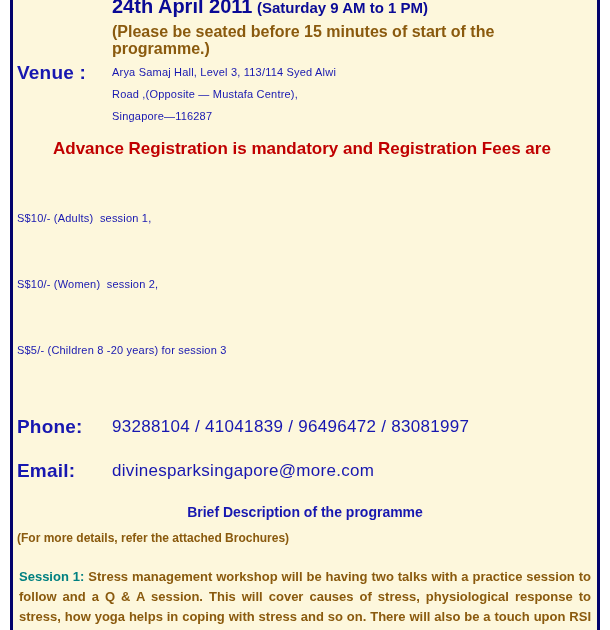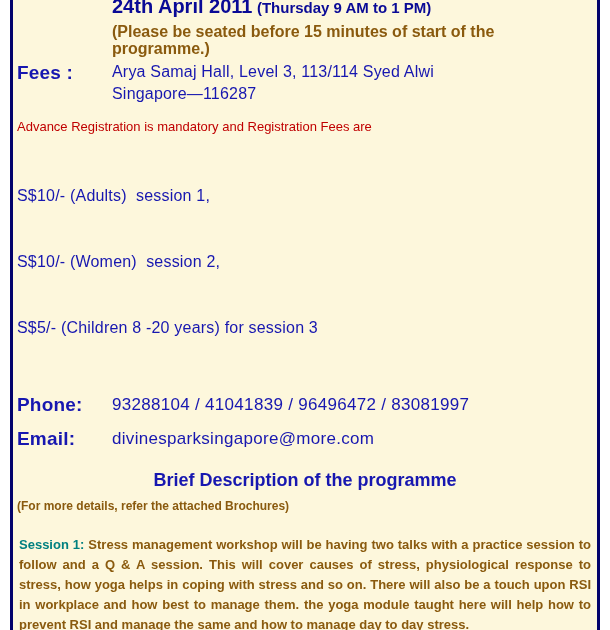--- a/index.html
+++ b/index.html
@@ -36,40 +36,40 @@
   .date-time { font-size:15px; font-weight:bold; color:var(--dark-blue, #0a0a96); }
 
   .brown-note {
     font-size:16px; font-weight:bold;
     color:var(--brown, #8a5a0e);
     line-height:17px;
   }
   .seated { margin-top:2px; }
 
   .blue-text {
-    font-size:16px; color:var(--blue, #1717b0);
+    font-size:11px; color:var(--blue, #1717b0);
     line-height:22px; letter-spacing:0.2px;
   }
 
   .venue-row { margin-top:4px; }
 
   .info-row { margin-top:10px; }
   .red-note {
-    font-size:13px; font-weight:normal;
-    color:var(--red, #c00000); line-height:18px; margin-top:3px;
+    font-size:17px; font-weight:bold;
+    color:var(--red, #c00000); line-height:18px; margin-top:3px;margin-left:36px;
   }
   .fees { margin-top:5px; white-space:pre-wrap; }
 
   .contact-row { margin-top:10px; }
-  .contact-row + .contact-row { margin-top:10px;justify-content:center; }
+  .contact-row + .contact-row { margin-top:20px;justify-content:center; }
   .contact-value { font-size:17px; line-height:24px; letter-spacing:0.3px; }
 
   .heading {
     margin-top:16px; text-align:center;
-    font-size:18px; font-weight:bold;
+    font-size:14px; font-weight:bold;
     color:var(--blue, #1717b0); line-height:26px;
   }
   .subheading { margin-top:5px; text-align:left; font-size:12px; }
 
   .session {
     margin:26px 2px 0 2px;
     font-size:13px; font-weight:bold; line-height:20px;
     color:var(--brown, #8a5a0e);
     text-align:justify;
   }
@@ -80,32 +80,33 @@
 <body>
 
 <div class="frame">
   <div class="content">
 
     <div class="row">
       <div class="label-col"></div>
       <div class="value-col">
         <div class="date-line">
           <span class="date-main">24th April 2011</span>
-          <span class="date-time">(Thursday 9 AM to 1 PM)</span>
+          <span class="date-time">(Saturday 9 AM to 1 PM)</span>
         </div>
         <div class="brown-note seated">(Please be seated before 15 minutes of start of the programme.)</div>
       </div>
     </div>
 
     <div class="row venue-row">
       <div class="label-col">
-        <span class="label">Fees :</span>
+        <span class="label">Venue :</span>
       </div>
       <div class="value-col blue-text">
         <div>Arya Samaj Hall, Level 3, 113/114 Syed Alwi</div>
+        <div>Road ,(Opposite — Mustafa Centre),</div>
         <div>Singapore—116287</div>
       </div>
     </div>
 
     <div class="row info-row">
       <div class="value-col">
         <div class="red-note">Advance Registration is mandatory and Registration Fees are</div>
         <div class="blue-text fees">
           <div>S$10/- (Adults)  session 1,</div>
           <div>S$10/- (Women)  session 2,</div>

